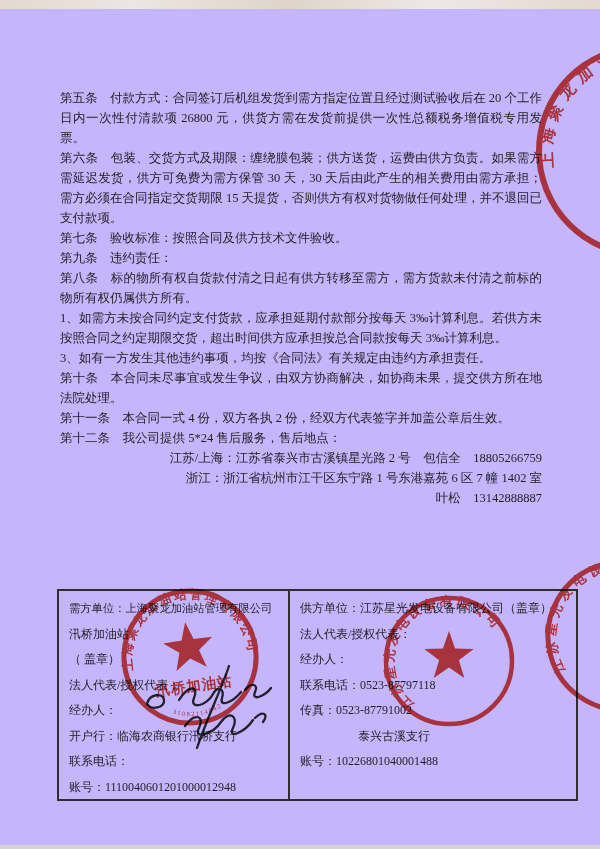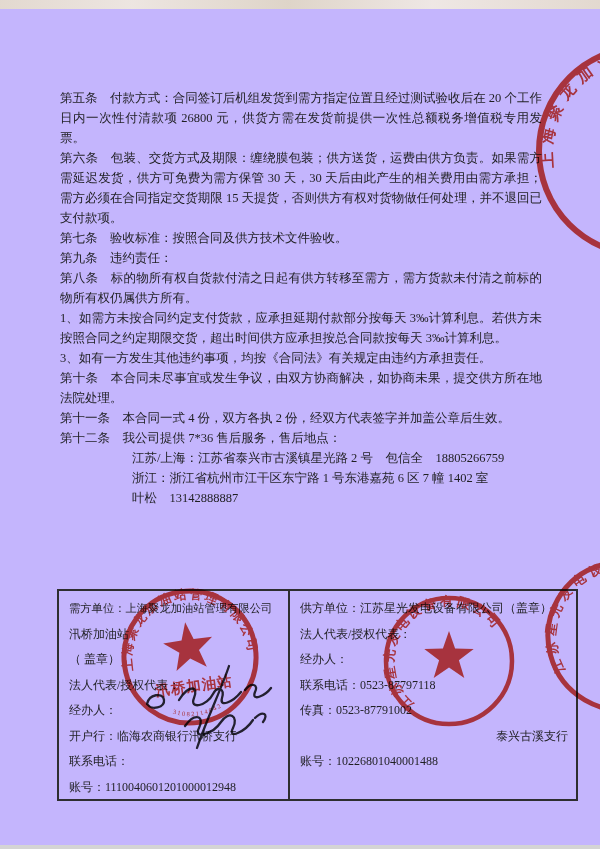--- a/index.html
+++ b/index.html
@@ -14,32 +14,32 @@
     opacity:.85;
   }
   .scan-bottom-edge{position:absolute;bottom:0;left:0;right:0;height:4px;background:#d4d4d4;}
 
   .body-text{
     position:absolute;left:60px;top:88px;width:482px;
     font-size:12.5px;line-height:20px;text-align:justify;
     font-weight:500;
   }
   .clause{margin:0;}
-  .indent{padding-left:72px;text-align:left;}
+  .indent{padding-left:72px;text-align:right;}
 
   .sign-table{
     position:absolute;left:57px;top:589px;width:521px;height:212px;
     border:2px solid #2e2e30;display:flex;box-sizing:border-box;background:transparent;
   }
   .cell{padding:5px 8px 2px 10px;font-size:12px;line-height:25.5px;box-sizing:border-box;}
   .cell-left{width:229px;}
   .cell-right{flex:1;border-left:2px solid #2e2e30;}
   .trow{white-space:nowrap;}
   .trow-small{font-size:11.3px;}
-  .trow-indent{padding-left:58px;text-align:right;}
+  .trow-indent{padding-left:58px;}
 
   .stamp{position:absolute;mix-blend-mode:multiply;opacity:.92;}
   .stamp text{fill:#d7382d;}
   .signature{position:absolute;mix-blend-mode:multiply;}
 </style>
 </head>
 <body>
 
 <div class="page">
   <div class="scan-top-edge"></div>
@@ -47,21 +47,21 @@
   <div class="body-text">
     <p class="clause">第五条　付款方式：合同签订后机组发货到需方指定位置且经过测试验收后在 20 个工作日内一次性付清款项 26800 元，供货方需在发货前提供一次性总额税务增值税专用发票。</p>
     <p class="clause">第六条　包装、交货方式及期限：缠绕膜包装；供方送货，运费由供方负责。如果需方需延迟发货，供方可免费为需方保管 30 天，30 天后由此产生的相关费用由需方承担；需方必须在合同指定交货期限 15 天提货，否则供方有权对货物做任何处理，并不退回已支付款项。</p>
     <p class="clause">第七条　验收标准：按照合同及供方技术文件验收。</p>
     <p class="clause">第九条　违约责任：</p>
     <p class="clause">第八条　标的物所有权自货款付清之日起有供方转移至需方，需方货款未付清之前标的物所有权仍属供方所有。</p>
     <p class="clause">1、如需方未按合同约定支付货款，应承担延期付款部分按每天 3‰计算利息。若供方未按照合同之约定期限交货，超出时间供方应承担按总合同款按每天 3‰计算利息。</p>
     <p class="clause">3、如有一方发生其他违约事项，均按《合同法》有关规定由违约方承担责任。</p>
     <p class="clause">第十条　本合同未尽事宜或发生争议，由双方协商解决，如协商未果，提交供方所在地法院处理。</p>
     <p class="clause">第十一条　本合同一式 4 份，双方各执 2 份，经双方代表签字并加盖公章后生效。</p>
-    <p class="clause">第十二条　我公司提供 7*36 售后服务，售后地点：</p>
+    <p class="clause">第十二条　我公司提供 5*24 售后服务，售后地点：</p>
     <p class="clause indent">江苏/上海：江苏省泰兴市古溪镇星光路 2 号　包信全　18805266759</p>
     <p class="clause indent">浙江：浙江省杭州市江干区东宁路 1 号东港嘉苑 6 区 7 幢 1402 室</p>
     <p class="clause indent">叶松　13142888887</p>
   </div>
 
   <div class="sign-table">
     <div class="cell cell-left">
       <div class="trow trow-small">需方单位：上海聚龙加油站管理有限公司</div>
       <div class="trow">汛桥加油站</div>
       <div class="trow">（ 盖章）</div>

